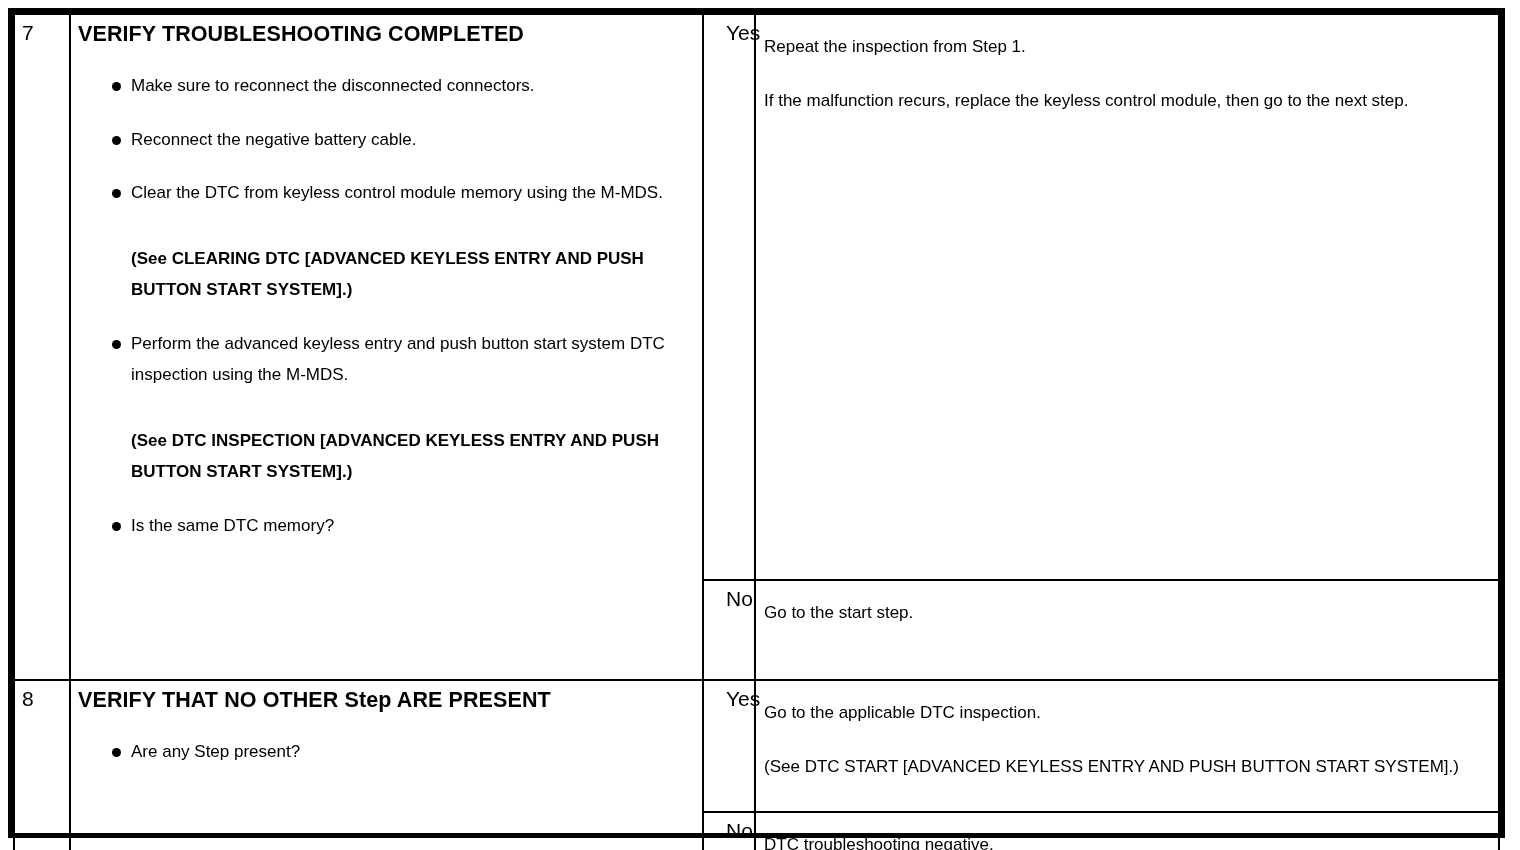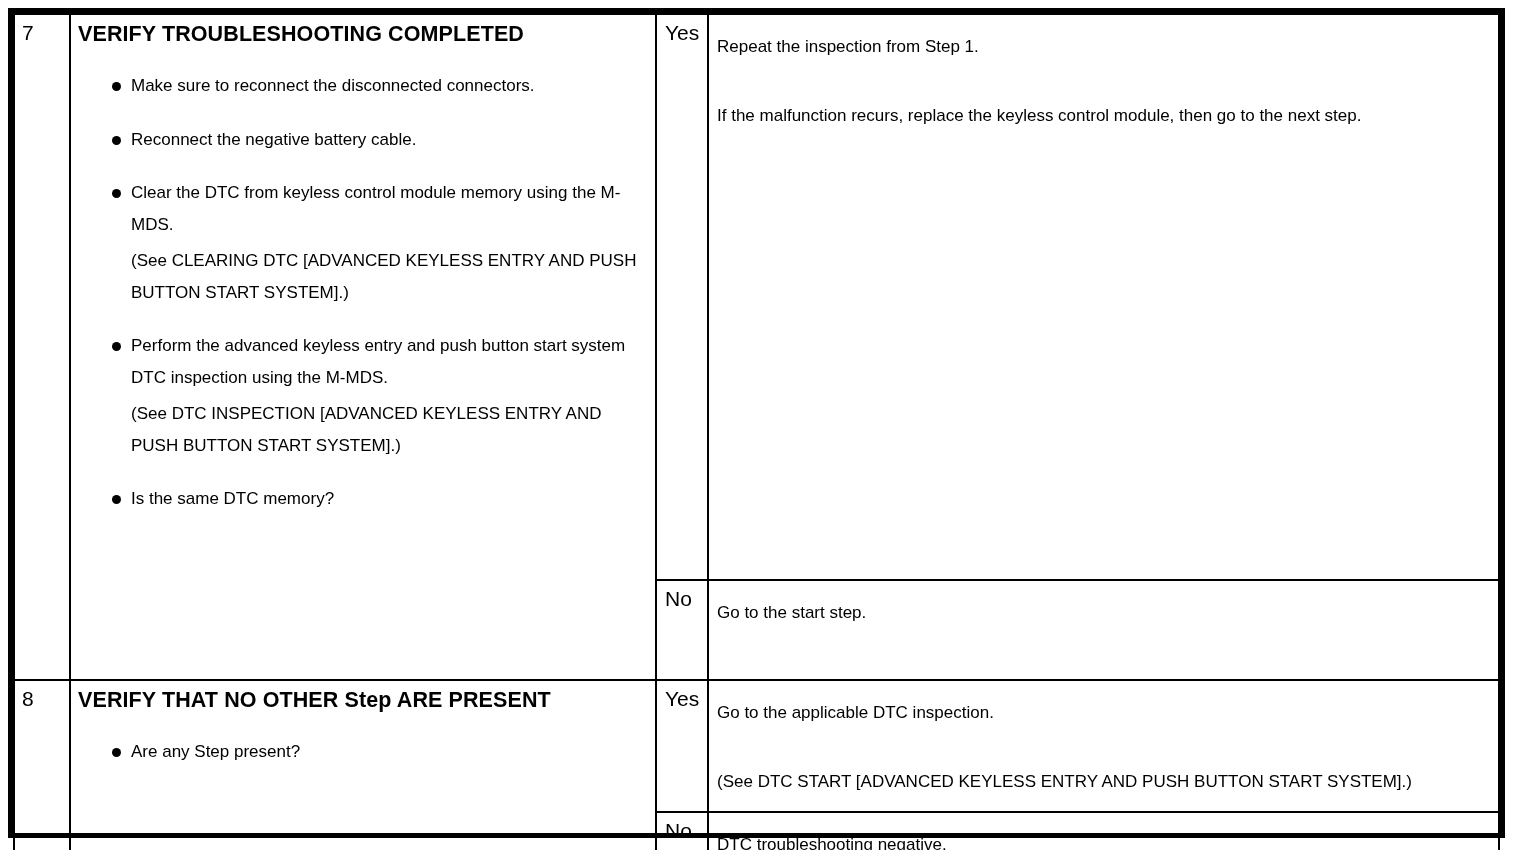--- a/index.html
+++ b/index.html
@@ -32,21 +32,21 @@
     table-layout: fixed;
   }
 
   .ts-table td {
     border: 2px solid #000000;
     vertical-align: top;
     padding: 0;
   }
 
   .col-step   { width: 56px; }
-  .col-desc   { width: 586px; }
+  .col-desc   { width: 633px; }
   .col-yn     { width: 52px; }
   .col-action { width: auto; }
 
   .cell-pad {
     padding: 5px 7px 6px 7px;
   }
 
   .step-num {
     font-size: 21px;
     line-height: 26px;
@@ -80,39 +80,40 @@
     left: 34px;
     top: 12px;
     width: 9px;
     height: 9px;
     background: #000000;
     border-radius: 50%;
   }
 
   .bullet-item .note {
     display: block;
-    margin-top: 5px;
+    margin-top: 34px;
+    font-weight: bold;
   }
 
   .yn-label {
     font-size: 21px;
     line-height: 26px;
-    padding: 5px 0 0 8px;
+    padding: 5px 0 0 22px;
     white-space: nowrap;
   }
 
   .action-text {
     font-size: 17px;
     line-height: 31px;
     padding: 16px 8px 6px 8px;
   }
 
   .action-text .para2 {
     display: block;
-    margin-top: 38px;
+    margin-top: 23px;
   }
 
   .h-yes7   { height: 564px; }
   .h-no7    { height: 98px; }
   .h-yes8   { height: 130px; }
   .h-no8    { height: 36px; }
 </style>
 </head>
 <body>
 

